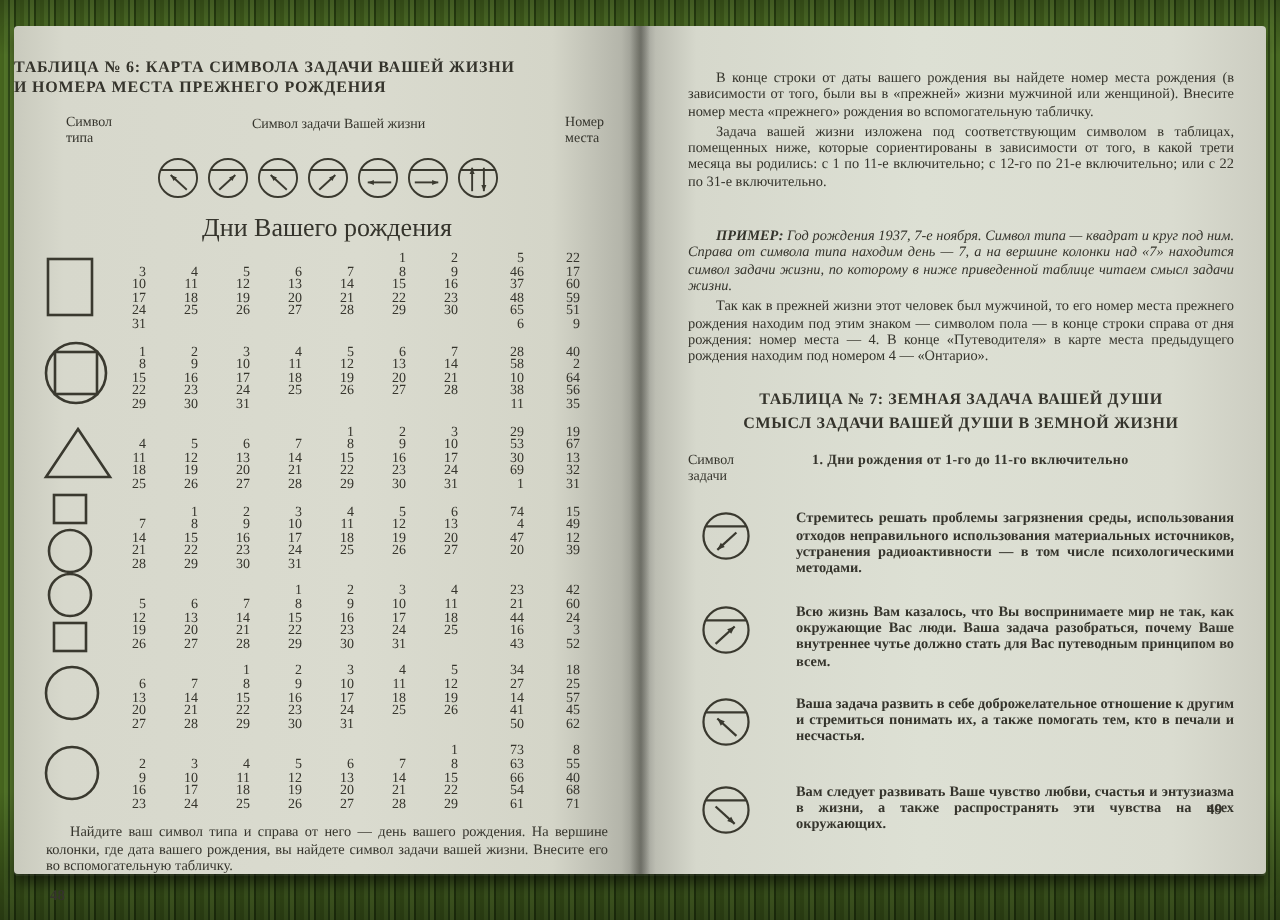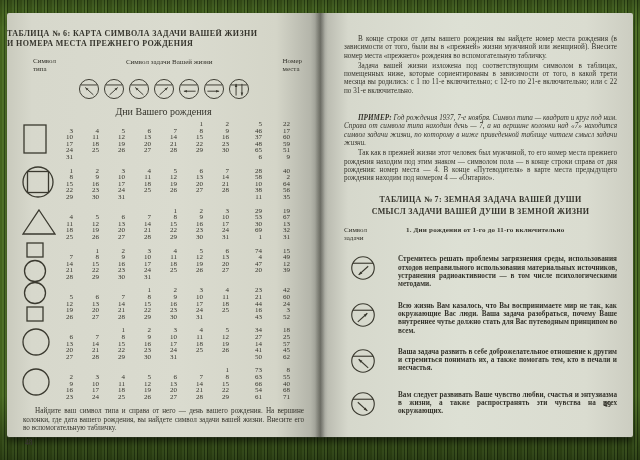--- a/index.html
+++ b/index.html
@@ -17,21 +17,21 @@
   .page-right{background:linear-gradient(90deg,#90918a 0%,#bcbdb2 2.5%,#d6d8cc 9%,#dde0d4 45%,#dadcd0 85%,#cccdc1 100%);border-radius:0 2px 2px 0;}
   .gutter{position:absolute;left:50%;top:0;bottom:0;width:10px;margin-left:-5px;
     background:linear-gradient(90deg,rgba(0,0,0,0) 0%,rgba(40,40,30,.28) 45%,rgba(40,40,30,.34) 55%,rgba(0,0,0,0) 100%);z-index:3;}
   
   .t6-title{margin-top:16px;text-align:left;font-weight:bold;font-size:8px;line-height:9.5px;letter-spacing:.4px;}
   .t6-colheads{display:flex;justify-content:space-between;align-items:flex-start;margin:9px 18px 0 26px;font-size:7px;line-height:8px;}
   .colhead{white-space:pre-line;}
   .colhead.center{padding-top:1px;}
   .task-symbols{display:flex;justify-content:center;gap:3px;margin-top:5px;}
   .task-symbols .circle-sym{width:22px;height:22px;}
-  .days-header{text-align:center;font-size:10px;margin-top:6px;}
+  .days-header{text-align:center;font-size:13px;margin-top:6px;}
   .t6-table{margin-top:4px;}
   .t6-group{position:relative;margin-bottom:7px;}
   .t6-symbol{position:absolute;left:14px;top:50%;transform:translateY(-50%);}
   .t6-rows{margin-left:40px;}
   .t6-line{display:flex;height:6.6px;line-height:6.6px;font-size:7px;}
   .cell{display:inline-block;text-align:right;}
   .c-day{width:26px;}
   .c-p1{width:33px;}
   .c-p2{width:28px;}
   .footer-note{margin:7px 16px 0 16px;font-size:7.2px;line-height:8.2px;text-align:justify;text-indent:12px;}

